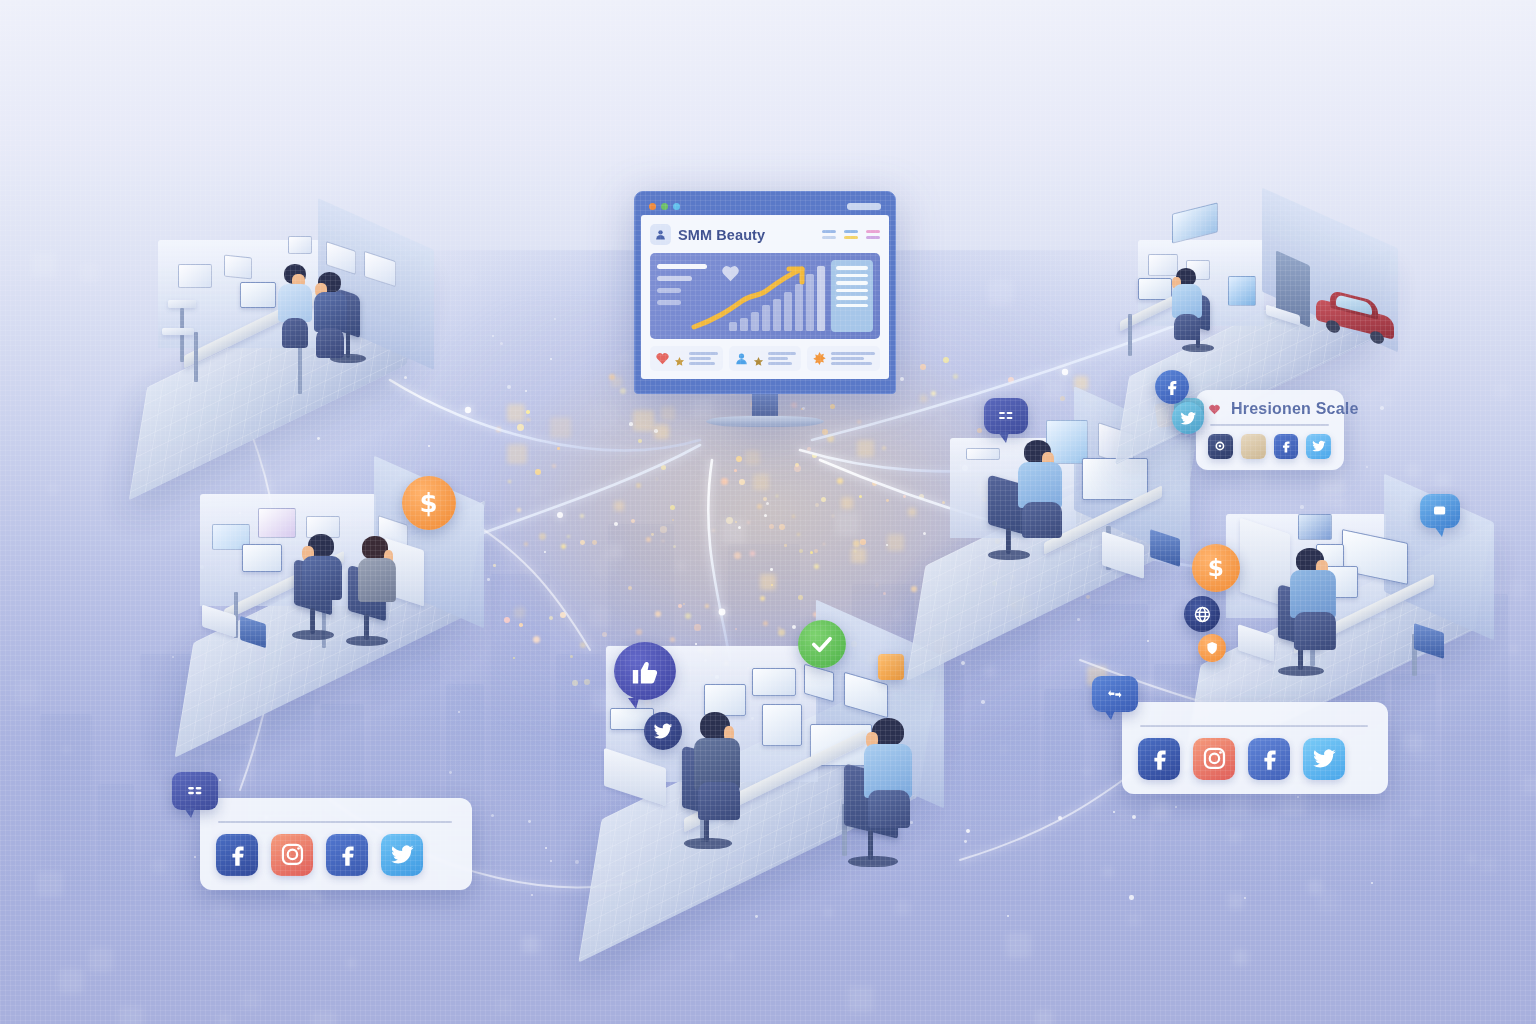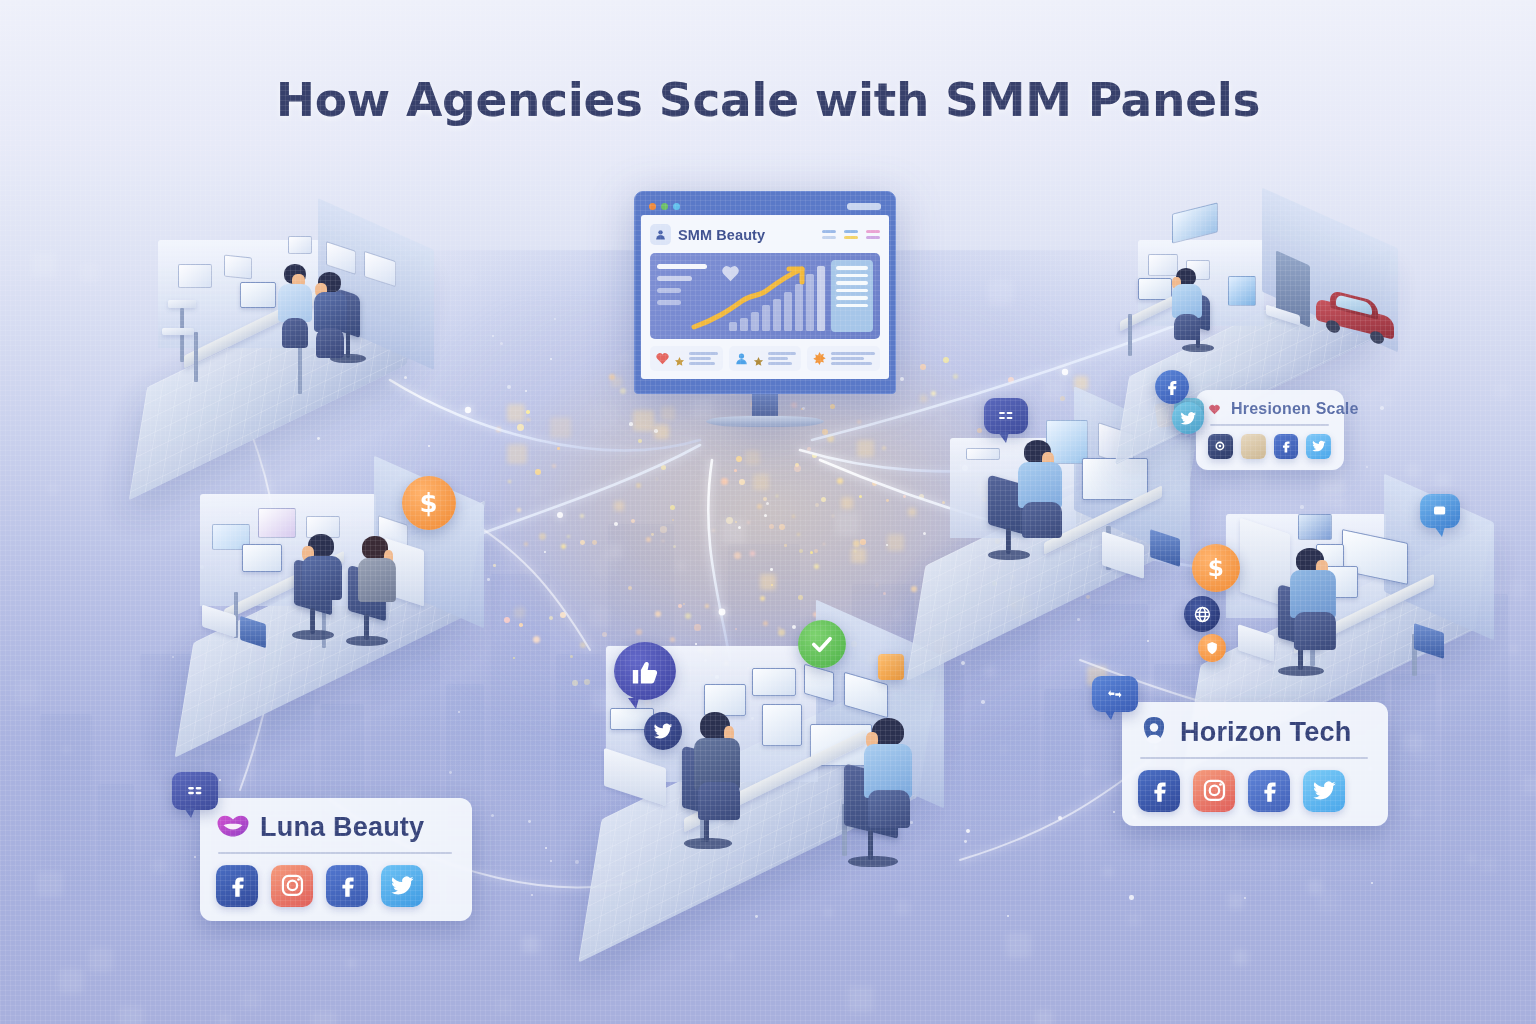--- a/index.html
+++ b/index.html
@@ -878,21 +878,20 @@
       <circle cx="560" cy="515" r="3" opacity=".85"></circle>
       <circle cx="722" cy="612" r="3.4" opacity=".9"></circle>
       <circle cx="965" cy="468" r="3" opacity=".85"></circle>
       <circle cx="1065" cy="372" r="3.2" opacity=".9"></circle>
       <circle cx="1145" cy="540" r="3" opacity=".8"></circle>
       <circle cx="352" cy="832" r="3" opacity=".8"></circle>
       <circle cx="1122" cy="700" r="3" opacity=".8"></circle>
     </g>
   </svg>
 
-  <h1 class="page-title">How Agencies Scale with SMM Panels</h1>
 
   <div class="scene" style="left:128px; top:228px; width:330px; height:200px;">
     <div class="platform" style="left:10px; top:96px; width:278px; height:104px;">
       <div class="floorpat"></div>
     </div>
     <div class="wallback" style="left:30px; top:12px; width:162px; height:108px;"></div>
     <div class="wallside" style="left:190px; top:-4px; width:116px; height:120px;"></div>
     <div class="poster" style="left:50px; top:36px; width:34px; height:24px;"></div>
     <div class="poster" style="left:96px; top:28px; width:28px; height:22px; transform:skewY(6deg);"></div>
     <div class="poster" style="left:198px; top:18px; width:30px; height:24px; transform:skewY(18deg);"></div>
@@ -1273,35 +1272,20 @@
   <div class="brandcard" style="left:200px; top:798px; width:272px;">
     <div class="card-tag" style="left:-28px; top:-26px; width:46px; height:38px; color:#4a5aa8;
                 background:linear-gradient(150deg,#5a68bd,#3e4c9b);">
       <svg viewBox="0 0 24 24" fill="#fff">
         <rect x="4.5" y="8" width="6.5" height="2.6" rx="1.3"></rect>
         <rect x="13" y="8" width="6.5" height="2.6" rx="1.3"></rect>
         <rect x="4.5" y="13.4" width="6.5" height="2.6" rx="1.3"></rect>
         <rect x="13" y="13.4" width="6.5" height="2.6" rx="1.3"></rect>
       </svg>
     </div>
-    <div class="brand-row">
-      <span class="brand-logo" style="width:34px; height:30px;">
-        <svg viewBox="0 0 36 30" width="34" height="30">
-          <defs>
-            <linearGradient id="lipg" x1="0" y1="0" x2="1" y2="1">
-              <stop offset="0%" stop-color="#d14fd0"></stop>
-              <stop offset="100%" stop-color="#9340c4"></stop>
-            </linearGradient>
-          </defs>
-          <path d="M18 6c4-5 13-6 16 1 2 6-4 17-16 17S0 13 2 7c3-7 12-6 16-1z" fill="url(#lipg)"></path>
-          <path d="M8 12c4-2 16-2 20 0-3 3-7 4.5-10 4.5S11 15 8 12z" fill="#fff" opacity=".9"></path>
-        </svg>
-      </span>
-      <span class="brand-name">Luna Beauty</span>
-    </div>
     <div class="brand-div"></div>
     <div class="socials">
       <span class="soc" style="background:linear-gradient(150deg,#4a6ec4,#31499a);">
         <svg viewBox="0 0 24 24" fill="#fff">
             <path d="M14.5 8.5h3V5h-3C11.5 5 10 6.8 10 9.3v2H7.5v3.5H10V22h4v-7.2h3l.5-3.5h-3.5V9.4c0-.6.3-.9 1.5-.9z"></path>
           </svg>
       </span>
       <span class="soc" style="background:linear-gradient(150deg,#f59b7c,#df5e5a);">
         <svg viewBox="0 0 24 24" fill="none" stroke="#fff" stroke-width="2">
           <rect x="3.5" y="3.5" width="17" height="17" rx="5"></rect>
@@ -1323,30 +1307,20 @@
   </div>
 
   <div class="brandcard" style="left:1122px; top:702px; width:266px;">
     <div class="card-tag" style="left:-30px; top:-26px; width:46px; height:36px; color:#3f63bb;
                 background:linear-gradient(150deg,#5a85d8,#3a5cb4);">
       <svg viewBox="0 0 24 24" fill="#fff">
         <path d="M7 14.5 4 11l3-3.5V10h4.5v3H7z"></path>
         <path d="M17 9.5 20 13l-3 3.5V14h-4.5v-3H17z"></path>
       </svg>
     </div>
-    <div class="brand-row">
-      <span class="brand-logo" style="width:32px; height:32px;">
-        <svg viewBox="0 0 32 32" width="32" height="32" fill="#3f5fa8">
-          <path d="M16 1c4.2 0 7 1.6 8.6 4 1.4 2 1.6 4.6 1.4 7-.4 5-2.6 9.4-6 12.6-1.2 1.1-2.6 1.8-4 1.8s-2.8-.7-4-1.8c-3.4-3.2-5.6-7.6-6-12.6-.2-2.4 0-5 1.4-7C9 2.6 11.8 1 16 1z"></path>
-          <circle cx="16" cy="11.5" r="4.2" fill="#f3f6fd"></circle>
-          <path d="M8.6 24.5a7.6 7.6 0 0 1 14.8 0 10.6 10.6 0 0 1-14.8 0z" fill="#f3f6fd"></path>
-        </svg>
-      </span>
-      <span class="brand-name">Horizon Tech</span>
-    </div>
     <div class="brand-div"></div>
     <div class="socials">
       <span class="soc" style="background:linear-gradient(150deg,#4a6ec4,#31499a);">
         <svg viewBox="0 0 24 24" fill="#fff">
             <path d="M14.5 8.5h3V5h-3C11.5 5 10 6.8 10 9.3v2H7.5v3.5H10V22h4v-7.2h3l.5-3.5h-3.5V9.4c0-.6.3-.9 1.5-.9z"></path>
           </svg>
       </span>
       <span class="soc" style="background:linear-gradient(150deg,#f59b7c,#df5e5a);">
         <svg viewBox="0 0 24 24" fill="none" stroke="#fff" stroke-width="2">
           <rect x="3.5" y="3.5" width="17" height="17" rx="5"></rect>

